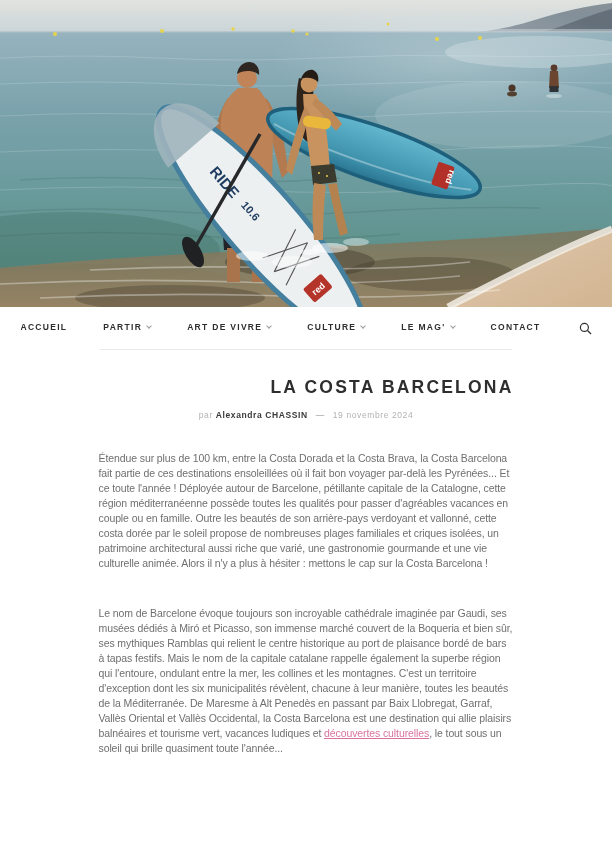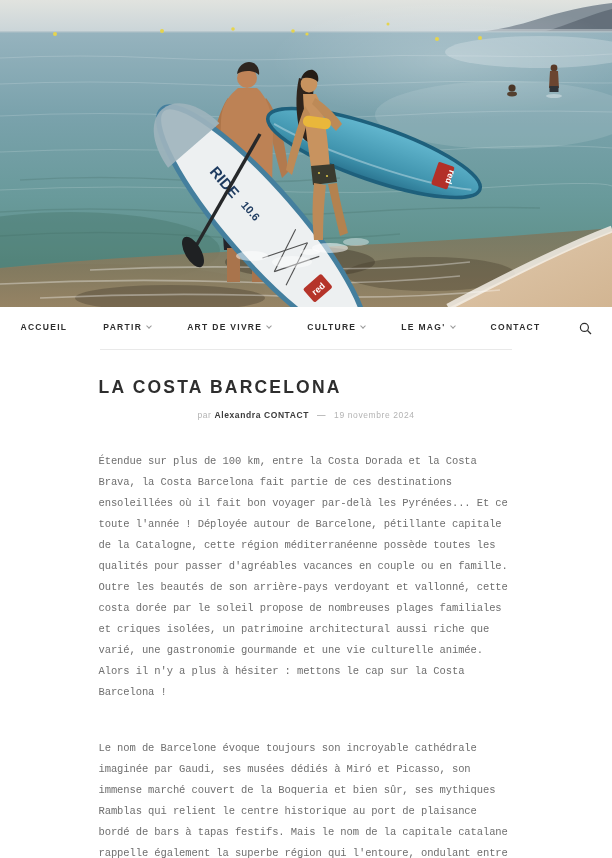--- a/index.html
+++ b/index.html
@@ -18,26 +18,26 @@
 
   
   .nav-wrap { width:412px; margin:0 auto; border-bottom:1px solid #e9e9e9; padding:15px 0 14px; }
   .nav { display:flex; justify-content:center; align-items:flex-start; gap:36px; }
   .nav-item { font-size:8.5px; font-weight:700; letter-spacing:1.3px; color:#2e2e2e; text-transform:uppercase; cursor:pointer; white-space:nowrap; display:flex; align-items:center; }
   .chev { display:inline-block; width:4px; height:4px; border-right:1px solid #9a9a9a; border-bottom:1px solid #9a9a9a; transform:rotate(45deg); margin-left:5px; margin-top:-3px; }
   .search-btn { cursor:pointer; display:flex; align-items:center; margin-left:2px; }
 
   
   .article { width:415px; margin:0 auto; }
-  .article-title { margin-top:27px; text-align:left; font-size:17.5px; font-weight:700; letter-spacing:2.2px; color:#2e2e2e; }
+  .article-title { margin-top:27px; text-align:right; font-size:17.5px; font-weight:700; letter-spacing:2.2px; color:#2e2e2e; }
   .article-subtitle { margin-top:12px; text-align:center; font-size:10.5px; font-weight:400; letter-spacing:1.6px; color:#a6a6a6; }
   .byline { margin-top:12px; text-align:center; font-size:8.5px; letter-spacing:0.6px; color:#b3b3b3; }
   .byline .author { color:#3a3a3a; font-weight:700; }
   .byline .sep { color:#9a9a9a; margin:0 5px; }
-  .body-text { font-size:10.5px; line-height:21px; letter-spacing:-0.1px; color:#6f6f6f; text-align:left;font-family:Liberation Mono, monospace; }
+  .body-text { font-size:10.5px; line-height:15px; letter-spacing:-0.1px; color:#6f6f6f; text-align:left; }
   .p1 { margin-top:31px; }
   .p2 { margin-top:35px; }
   .inline-link { color:#d9739e; text-decoration:underline; cursor:pointer; }
 </style>
 </head>
 <body>
 
 <div class="page">
 
 
@@ -224,21 +224,21 @@
           <line x1="8.5" y1="8.5" x2="12" y2="12" stroke="#2e2e2e" stroke-width="1.2"></line>
         </svg>
       </span>
     </nav>
   </div>
 
   <div class="article">
     <h1 class="article-title">LA COSTA BARCELONA</h1>
     <div class="byline">
       <span class="prefix">par</span>
-      <span class="author">Alexandra CONTACT</span>
+      <span class="author">Alexandra CHASSIN</span>
       <span class="sep">—</span>
       <span class="date">19 novembre 2024</span>
     </div>
 
     <p class="body-text p1">Étendue sur plus de 100 km, entre la Costa Dorada et la Costa Brava, la Costa Barcelona fait partie de ces destinations ensoleillées où il fait bon voyager par-delà les Pyrénées... Et ce toute l'année ! Déployée autour de Barcelone, pétillante capitale de la Catalogne, cette région méditerranéenne possède toutes les qualités pour passer d'agréables vacances en couple ou en famille. Outre les beautés de son arrière-pays verdoyant et vallonné, cette costa dorée par le soleil propose de nombreuses plages familiales et criques isolées, un patrimoine architectural aussi riche que varié, une gastronomie gourmande et une vie culturelle animée. Alors il n'y a plus à hésiter : mettons le cap sur la Costa Barcelona !</p>
 
     <p class="body-text p2"><span>Le nom de Barcelone évoque toujours son incroyable cathédrale imaginée par Gaudi, ses musées dédiés à Miró et Picasso, son immense marché couvert de la Boqueria et bien sûr, ses mythiques Ramblas qui relient le centre historique au port de plaisance bordé de bars à tapas festifs. Mais le nom de la capitale catalane rappelle également la superbe région qui l'entoure, ondulant entre la mer, les collines et les montagnes. C'est un territoire d'exception dont les six municipalités révèlent, chacune à leur manière, toutes les beautés de la Méditerranée. De Maresme à Alt Penedès en passant par Baix Llobregat, Garraf, Vallès Oriental et Vallès Occidental, la Costa Barcelona est une destination qui allie plaisirs balnéaires et tourisme vert, vacances ludiques et </span><a class="inline-link">découvertes culturelles</a><span>, le tout sous un soleil qui brille quasiment toute l'année...</span></p>
   </div>
 
 </div>

